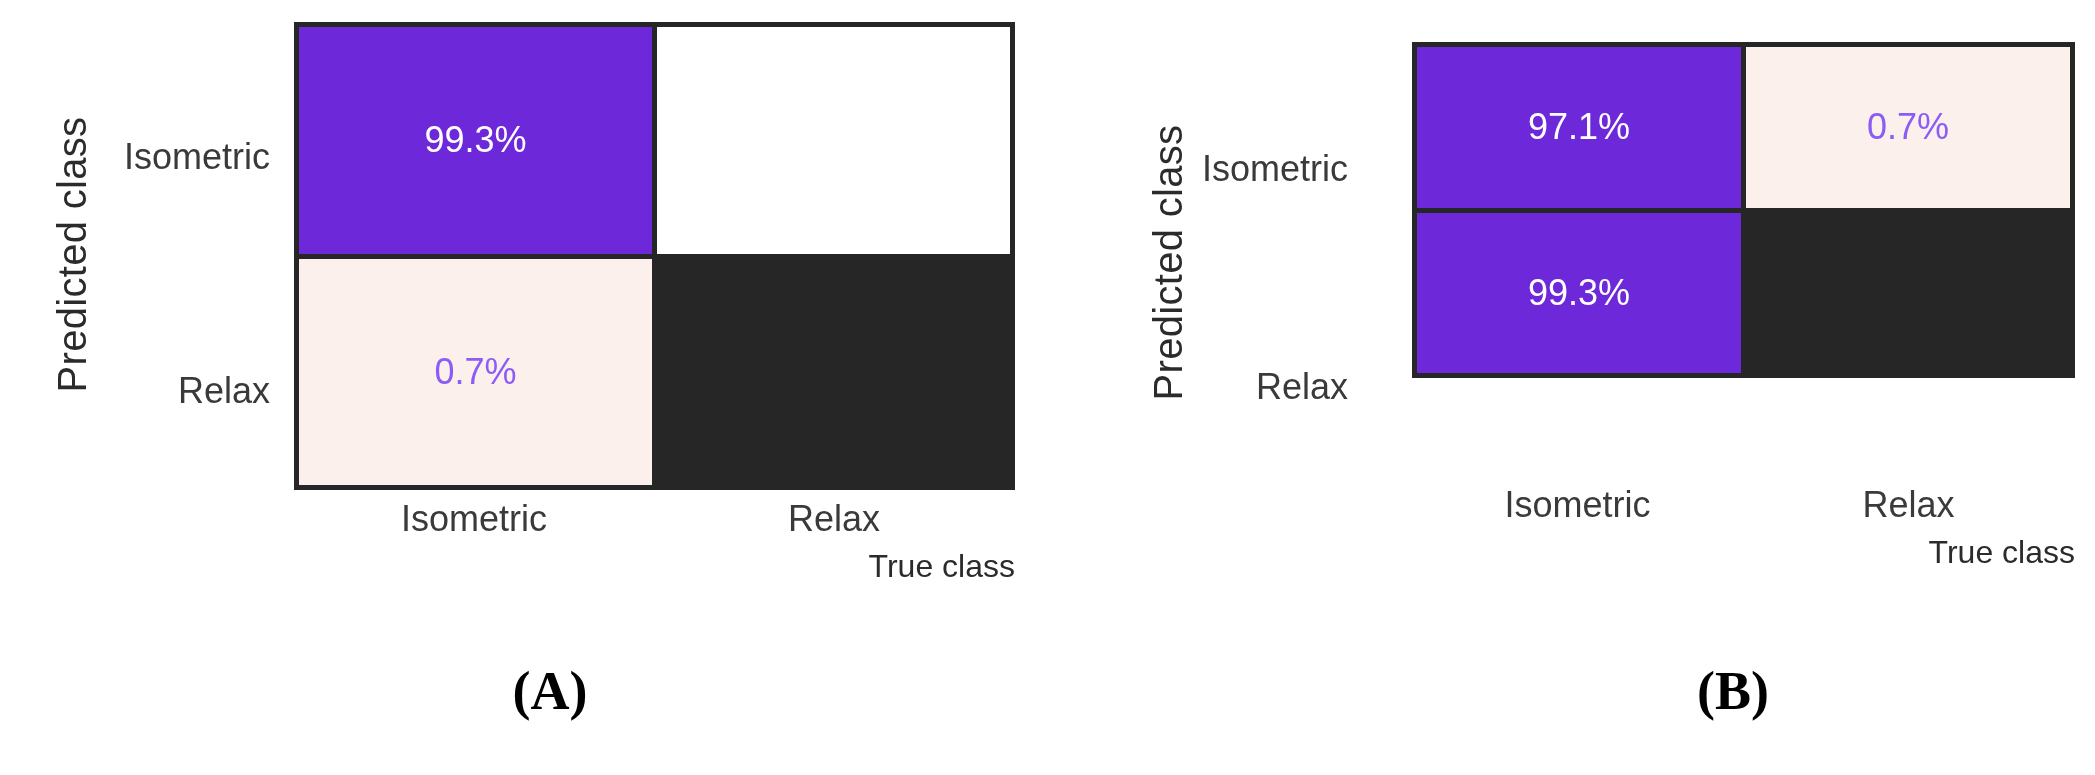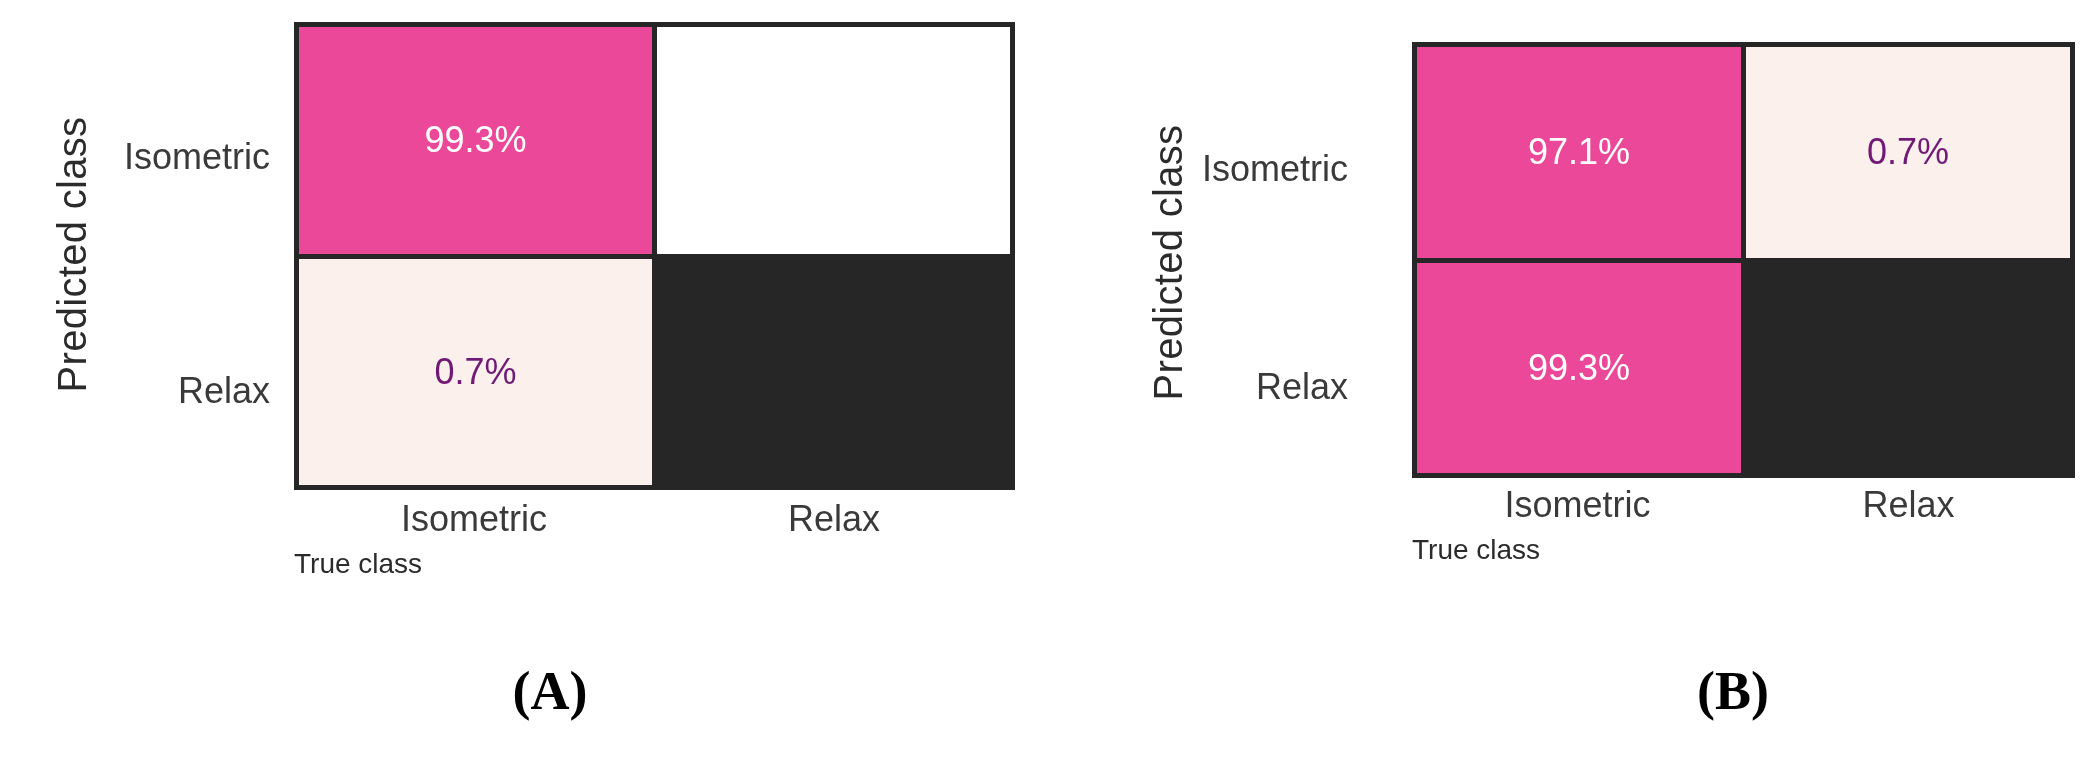--- a/index.html
+++ b/index.html
@@ -55,39 +55,39 @@
     border: 5px solid #262626;
     box-sizing: border-box;
   }
   .cell {
     display: flex;
     align-items: center;
     justify-content: center;
     font-size: 36px;
     box-sizing: border-box;
   }
-  .cell-blue  { background: #ec4899; color: #ffffff; }
-  .cell-cream { background: #fcf0ec; color: #701a75; }
+  .cell-blue  { background: #6d28d9; color: #ffffff; }
+  .cell-cream { background: #fcf0ec; color: #8b5cf6; }
   .cell-white { background: #ffffff; color: #2b2b2b; }
 
   
   .xtick {
     position: absolute;
     text-align: center;
     white-space: nowrap;
     font-size: 36px;
     color: #3a3a3a;
   }
 
   
   .xlabel {
     position: absolute;
-    text-align: left;
+    text-align: right;
     white-space: nowrap;
-    font-size: 28px;
+    font-size: 32px;
     color: #2b2b2b;
   }
 
   
   .caption {
     position: absolute;
     text-align: center;
     white-space: nowrap;
     font-family: "Liberation Serif", serif;
     font-weight: bold;
@@ -99,21 +99,21 @@
   #panel-a .matrix { left: 294px; top: 22px; width: 721px; height: 468px; }
   #panel-a .ylabel { left: -78px; top: 232px; width: 300px; text-align: center; }
   #panel-a .ytick-0 { left: 20px; top: 136px; width: 250px; }
   #panel-a .ytick-1 { left: 20px; top: 370px; width: 250px; }
   #panel-a .xtick-0 { left: 294px; top: 498px; width: 360px; }
   #panel-a .xtick-1 { left: 654px; top: 498px; width: 360px; }
   #panel-a .xlabel  { left: 294px; top: 548px; width: 721px; }
   #panel-a .caption { left: 350px; top: 660px; width: 400px; }
 
   
-  #panel-b .matrix { left: 364px; top: 42px; width: 663px; height: 436px; }
+  #panel-b .matrix { left: 364px; top: 42px; width: 663px; height: 336px; }
   #panel-b .ylabel { left: -30px; top: 240px; width: 300px; text-align: center; }
   #panel-b .ytick-0 { left: 60px; top: 148px; width: 240px; }
   #panel-b .ytick-1 { left: 60px; top: 366px; width: 240px; }
   #panel-b .xtick-0 { left: 364px; top: 484px; width: 331px; }
   #panel-b .xtick-1 { left: 695px; top: 484px; width: 331px; }
   #panel-b .xlabel  { left: 364px; top: 534px; width: 663px; }
   #panel-b .caption { left: 485px; top: 660px; width: 400px; }
 </style>
 </head>
 <body>

